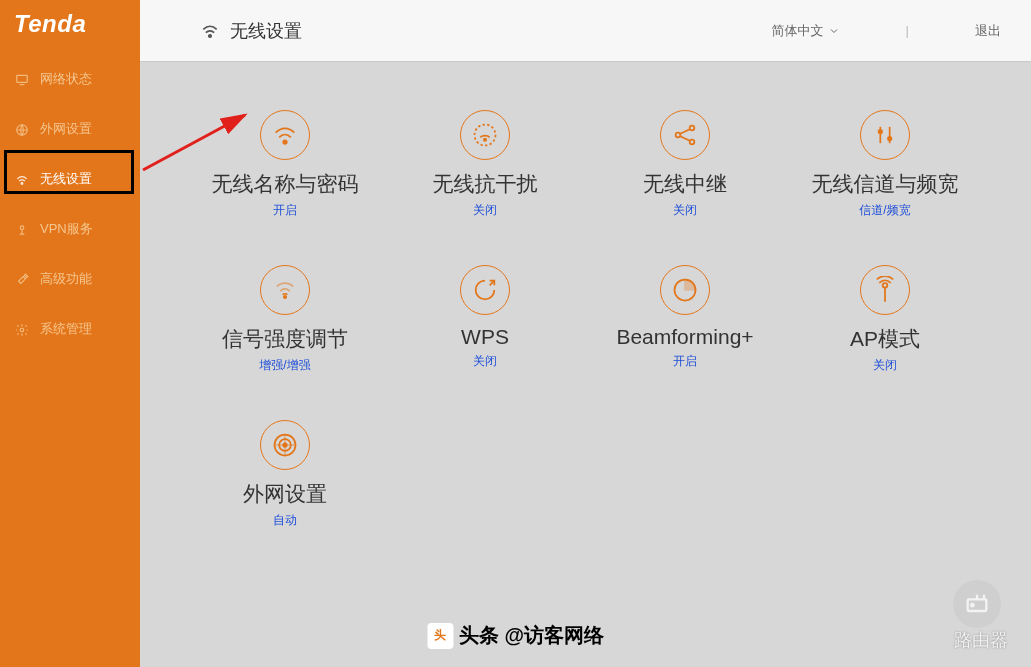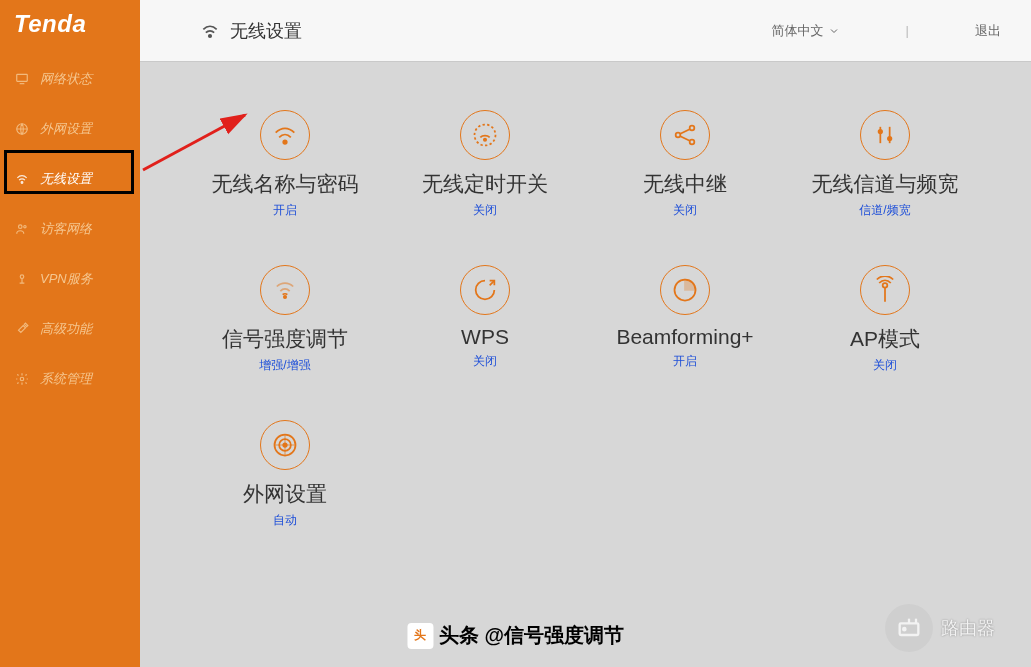--- a/index.html
+++ b/index.html
@@ -1,37 +1,37 @@
 <!DOCTYPE html>
 <html><head>
 <meta charset="utf-8">
 <style>
 * { margin: 0; padding: 0; box-sizing: border-box; }
 body { font-family: "Microsoft YaHei", Arial, sans-serif; background: #d7d7d7; width: 1031px; height: 667px; overflow: hidden; position: relative; }
 .sidebar { position: absolute; left: 0; top: 0; width: 140px; height: 667px; background: #e3761a; }
 .logo { color: #fff; font-size: 24px; font-weight: bold; font-style: italic; padding: 10px 14px 20px; letter-spacing: 0.5px; }
-.nav-item { display: flex; align-items: center; padding: 12px 14px; color: #f5c68f; font-size: 13px; cursor: pointer; margin-bottom: 8px; font-style: italic; }
+.nav-item { display: flex; align-items: flex-end; padding: 12px 14px; color: #f5c68f; font-size: 13px; cursor: pointer; margin-bottom: 8px; }
 .nav-item.active { background: #e3761a; color: #fff; position: relative; }
 .nav-item .nav-icon { width: 16px; height: 16px; margin-right: 10px; display: inline-flex; align-items: center; justify-content: center; opacity: 0.85; }
 .active-box { position: absolute; left: 4px; top: 150px; width: 130px; height: 44px; border: 3px solid #000; pointer-events: none; z-index: 10; }
 .header { position: absolute; left: 140px; top: 0; right: 0; height: 62px; background: #f7f7f7; border-bottom: 1px solid #c9c9c9; display: flex; align-items: center; padding: 0 30px; }
 .header-title { display: flex; align-items: center; font-size: 18px; color: #333; margin-left: 30px; }
 .header-title .ht-icon { width: 20px; height: 20px; margin-right: 10px; }
 .header-right { margin-left: auto; display: flex; align-items: center; font-size: 13px; color: #666; gap: 48px; }
 .lang { cursor: pointer; display: flex; align-items: center; }
 .divider { margin: 0 18px; color: #bbb; }
 .logout { cursor: pointer; }
 .main { position: absolute; left: 140px; top: 62px; right: 0; bottom: 0; background: #d7d7d7; padding: 40px 50px; }
 .grid { display: grid; grid-template-columns: repeat(4, 190px); gap: 30px 10px; }
 .card { display: flex; flex-direction: column; align-items: center; cursor: pointer; padding: 8px; }
 .card-icon { width: 50px; height: 50px; border: 1.5px solid #e3761a; border-radius: 50%; display: flex; align-items: center; justify-content: center; margin-bottom: 10px; }
 .card-title { font-size: 21px; color: #333; margin-bottom: 4px; text-align: center; }
 .card-sub { font-size: 12px; color: #1d4ed8; }
 .arrow { position: absolute; left: 135px; top: 100px; z-index: 5; pointer-events: none; }
-.watermark { position: absolute; right: 36px; bottom: 15px; display: flex; align-items: center; opacity: 0.7; z-index: 20; }
+.watermark { position: absolute; right: 22px; bottom: 15px; display: flex; align-items: center; opacity: 0.7; z-index: 20; flex-direction: column; }
 .wm-circle { width: 48px; height: 48px; border-radius: 50%; background: #ccc; display: flex; align-items: center; justify-content: center; margin-right: 8px; }
 .wm-text { color: #fff; font-size: 18px; text-shadow: 0 0 2px #555; }
 .bottom-text { position: absolute; bottom: 18px; left: 50%; transform: translateX(-50%); font-size: 20px; color: #000; font-weight: bold; z-index: 20; display:flex; align-items:center; }
 .toutiao-icon { width:26px; height:26px; background:#fff; border-radius:4px; display:inline-flex; align-items:center; justify-content:center; margin-right:6px; font-size:12px; color:#e3761a; font-weight:bold;}
 svg { display: block; }
 </style>
 </head>
 <body>
 
 <div class="sidebar">
@@ -59,30 +59,20 @@
         <svg width="14" height="14" viewBox="0 0 24 24" fill="none" stroke="currentColor" stroke-width="2">
           <path d="M4 10c5-5 11-5 16 0M7 14c3-3 7-3 10 0"></path>
           <circle cx="12" cy="18" r="1.5" fill="currentColor"></circle>
         </svg>
       </span>
     <span>无线设置</span>
   </div>
   <div class="nav-item">
     <span class="nav-icon">
         <svg width="14" height="14" viewBox="0 0 24 24" fill="none" stroke="currentColor" stroke-width="2">
-          <circle cx="9" cy="8" r="3"></circle>
-          <path d="M3 20c0-3 3-5 6-5s6 2 6 5"></path>
-          <circle cx="17" cy="8" r="2"></circle>
-        </svg>
-      </span>
-    <span>访客网络</span>
-  </div>
-  <div class="nav-item">
-    <span class="nav-icon">
-        <svg width="14" height="14" viewBox="0 0 24 24" fill="none" stroke="currentColor" stroke-width="2">
           <circle cx="12" cy="8" r="3"></circle>
           <path d="M12 11v8M8 19h8"></path>
         </svg>
       </span>
     <span>VPN服务</span>
   </div>
   <div class="nav-item">
     <span class="nav-icon">
         <svg width="14" height="14" viewBox="0 0 24 24" fill="none" stroke="currentColor" stroke-width="2">
           <path d="M14 6l4 4-8 8-4-4zM18 2l4 4-2 2-4-4z"></path>
@@ -149,21 +139,21 @@
     </div>
 
     <div class="card">
       <div class="card-icon">
           <svg width="28" height="28" viewBox="0 0 24 24" fill="none" stroke="#e3761a" stroke-width="1.5">
             <circle cx="12" cy="12" r="9" stroke-dasharray="2 2"></circle>
             <path d="M8 14c2-2 6-2 8 0"></path>
             <circle cx="12" cy="16" r="1" fill="#e3761a"></circle>
           </svg>
         </div>
-      <div class="card-title">无线定时开关</div>
+      <div class="card-title">无线抗干扰</div>
       <div class="card-sub">关闭</div>
     </div>
 
     <div class="card">
       <div class="card-icon">
           <svg width="28" height="28" viewBox="0 0 24 24" fill="none" stroke="#e3761a" stroke-width="1.5">
             <circle cx="6" cy="12" r="2"></circle>
             <circle cx="18" cy="6" r="2"></circle>
             <circle cx="18" cy="18" r="2"></circle>
             <path d="M8 11l8-4M8 13l8 4"></path>
@@ -245,21 +235,21 @@
         </div>
       <div class="card-title">外网设置</div>
       <div class="card-sub">自动</div>
     </div>
 
   </div>
 </div>
 
 <div class="bottom-text">
   <span class="toutiao-icon">头</span>
-  <span>头条 @信号强度调节</span>
+  <span>头条 @访客网络</span>
 </div>
 
 <div class="watermark">
   <div class="wm-circle">
     <svg width="28" height="28" viewBox="0 0 24 24" fill="none" stroke="#fff" stroke-width="2">
         <rect x="4" y="8" width="16" height="10" rx="1"></rect>
         <circle cx="8" cy="13" r="1" fill="#fff"></circle>
         <line x1="12" y1="4" x2="12" y2="8"></line>
         <line x1="18" y1="4" x2="18" y2="8"></line>
       </svg>

